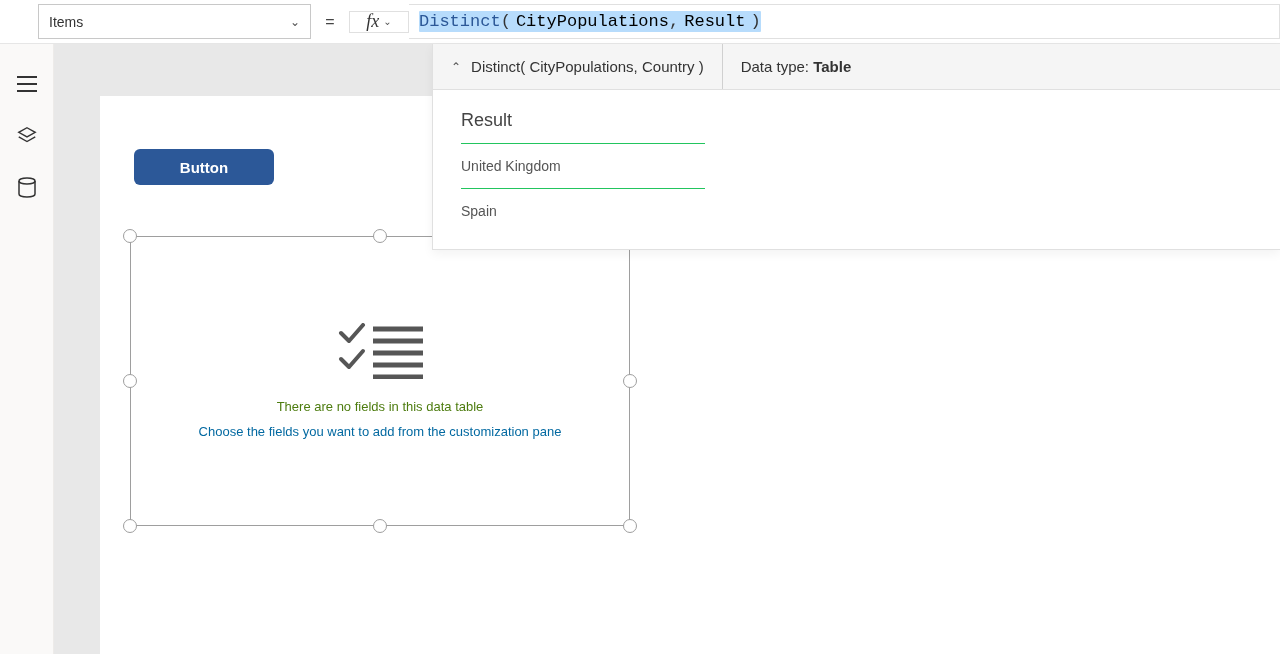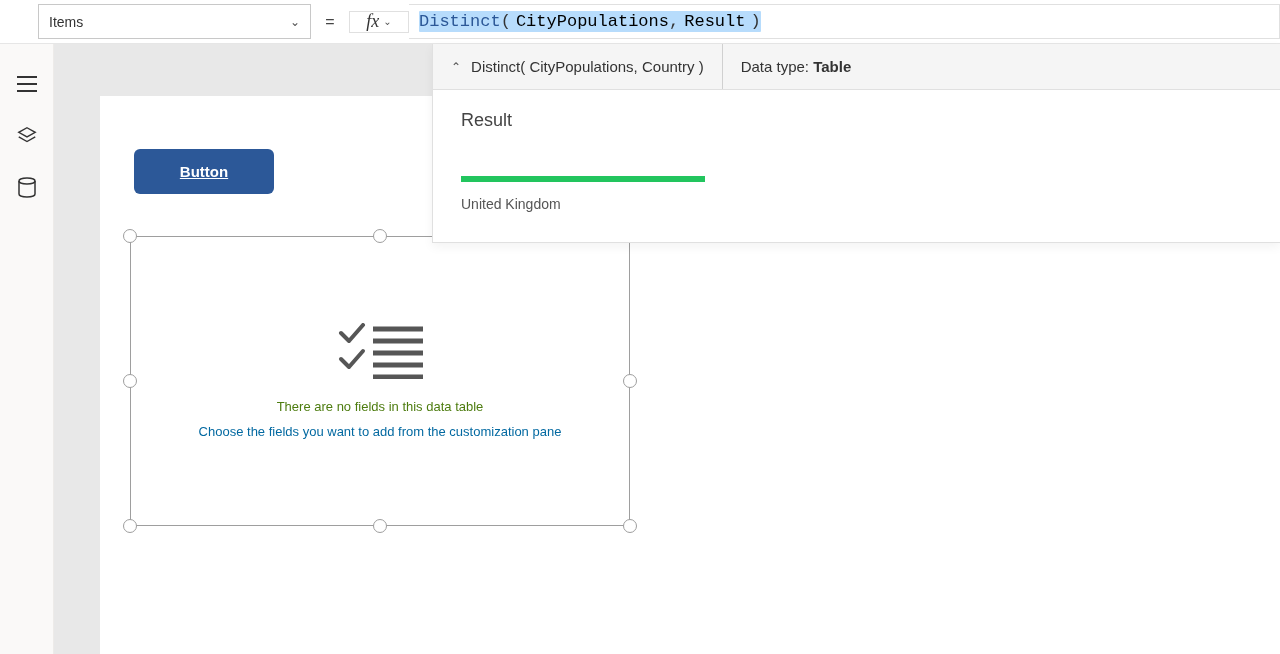--- a/index.html
+++ b/index.html
@@ -117,30 +117,29 @@
     top: 96px;
     right: 0;
     bottom: 0;
     background: #fff;
   }
   .button-ctrl {
     position: absolute;
     left: 34px;
     top: 53px;
     width: 140px;
-    height: 45px;
+    height: 36px;
     background: #2c5898;
     color: #fff;
     border-radius: 6px;
     display: flex;
     align-items: center;
     justify-content: center;
     font-weight: 600;
     font-size: 15px;
-    text-decoration: underline;
   }
 
   
   .sel-wrap {
     position: absolute;
     left: 30px;
     top: 140px;
     width: 500px;
     height: 290px;
   }
@@ -219,22 +218,21 @@
   }
   .result-header {
     font-size: 18px;
     color: #444;
     padding: 12px 0;
   }
   .result-row {
     font-size: 14px;
     color: #555;
     padding: 14px 0;
-    border-top: 6px solid #22c55e;
-    margin-top: 33px;
+    border-top: 1px solid #22c55e;
   }
 </style>
 </head>
 <body>
 
 <div class="formula-row">
   <div class="prop-dropdown">
     <span>Items</span>
     <span class="chev">⌄</span>
   </div>
@@ -313,14 +311,15 @@
       <span class="chev-up">⌃</span>
       <span>Distinct( CityPopulations, Country )</span>
     </div>
     <div class="dtype">
       <span>Data type: </span><b>Table</b>
     </div>
   </div>
   <div class="intelli-body">
     <div class="result-header">Result</div>
     <div class="result-row">United Kingdom</div>
+    <div class="result-row">Spain</div>
   </div>
 </div>
 
 </body></html>

